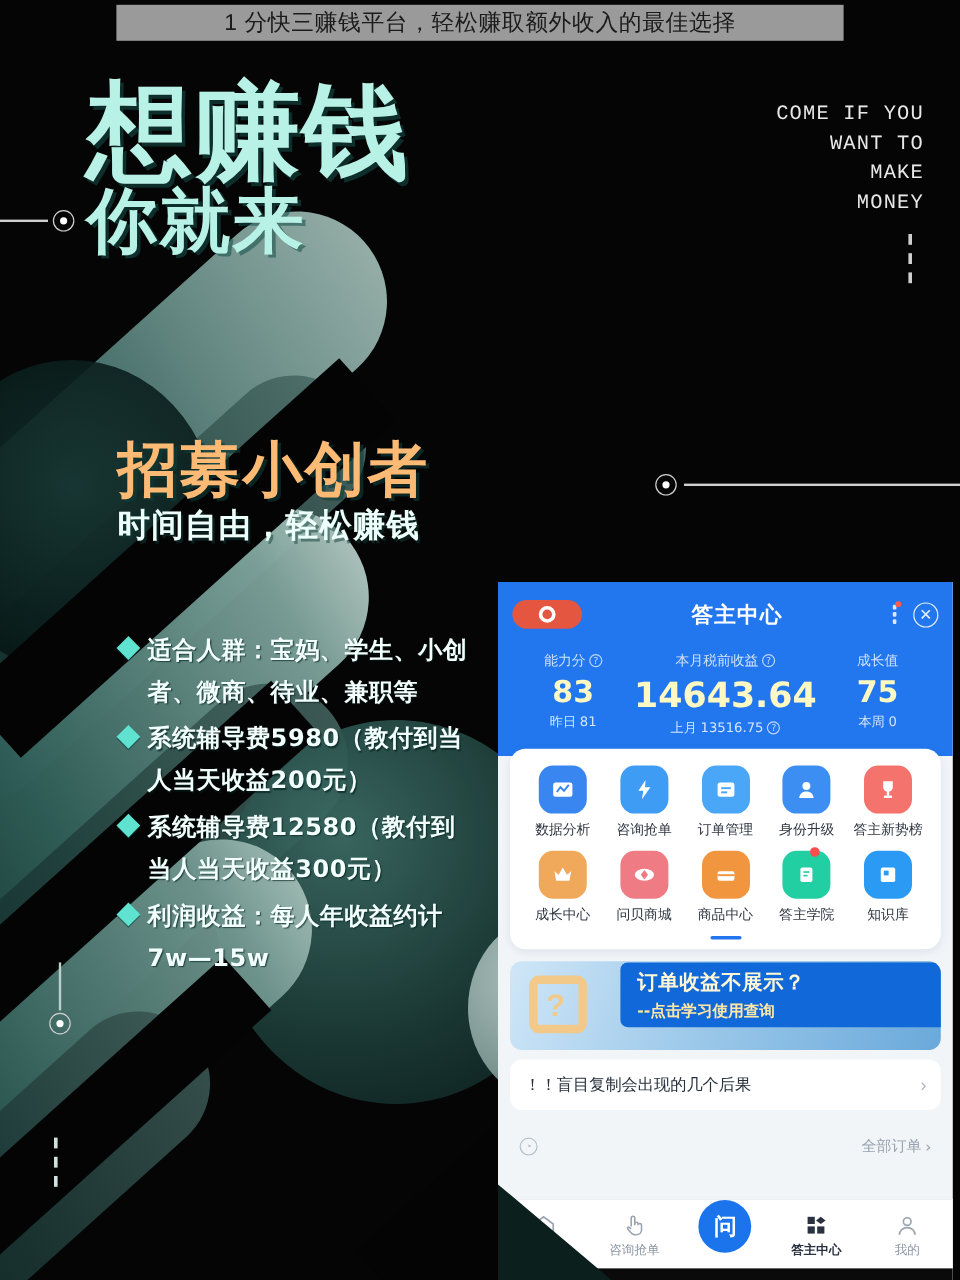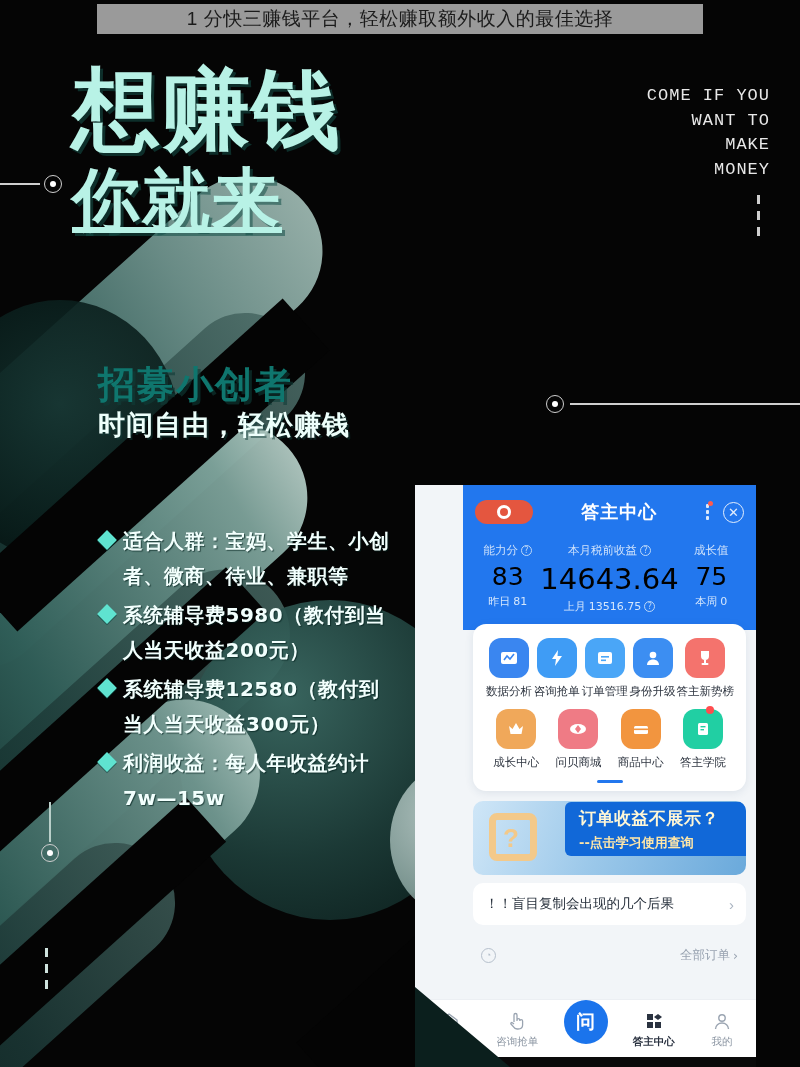--- a/index.html
+++ b/index.html
@@ -56,34 +56,34 @@
 
   
   .headline{ position:absolute; left:72px; top:66px; z-index:20; }
   .headline .l1, .headline .l2{
     font-family:"DejaVu Sans","Liberation Sans",sans-serif;
     font-weight:bold; color:#b8f2e6; line-height:1;
     text-shadow:3px 3px 0 rgba(20,80,72,.55);
     letter-spacing:2px;
   }
   .headline .l1{ font-size:88px; }
-  .headline .l2{ font-size:68px; margin-top:12px;text-decoration:underline; }
+  .headline .l2{ font-size:59px; margin-top:0; }
 
   
   .eng{ position:absolute; right:30px; top:84px; z-index:20; text-align:right;
         color:#e8e8e8; font-size:17px; line-height:1.45; letter-spacing:1px;
         font-family:Liberation Mono, monospace;}
   .dashes{ position:absolute; right:40px; top:195px; z-index:20; }
   .dashes i{ display:block; width:3px; height:9px; background:#cfcfcf; margin-bottom:7px; }
 
   
   .sub{ position:absolute; left:98px; top:366px; z-index:25; }
   .sub .s1{
     font-family:"DejaVu Sans","Liberation Sans",sans-serif; font-weight:bold;
-    font-size:37px; color:#0f766e; letter-spacing:2px; line-height:1;
+    font-size:50px; color:#fdba74; letter-spacing:2px; line-height:1;
     text-shadow:3px 3px 0 rgba(15,60,55,.6);
   }
   .sub .s2{
     margin-top:4px; font-family:"DejaVu Sans","Liberation Sans",sans-serif; font-weight:bold;
     font-size:27px; color:#edfffb; letter-spacing:1px;
     text-shadow:2px 2px 0 rgba(15,60,55,.5);
   }
 
   
   .bullets{ position:absolute; left:100px; top:524px; width:292px; z-index:25; }
@@ -106,22 +106,22 @@
   .m1 .line-h{ left:-60px; top:8px; width:56px; }
   .m2{ left:546px; top:395px; }
   .m2 .line-h{ left:24px; top:8px; width:256px; }
   .m3{ left:41px; top:844px; }
   .m3 .line-v{ left:8px; top:-42px; height:40px; }
 
   .dashes2{ position:absolute; left:45px; top:948px; z-index:30; }
   .dashes2 i{ display:block; width:3px; height:9px; background:#cfe3de; margin-bottom:7px; }
 
   
-  .app{ position:absolute; left:415px; top:485px; width:341px; height:582px;
-        overflow:hidden; z-index:40; background:#f2f5f8;padding-left:48px; }
+  .app{ position:absolute; left:415px; top:485px; width:379px; height:582px;
+        overflow:hidden; z-index:40; background:#f2f5f8; }
   .app-head{ background:#2277ee; padding:10px 12px 16px; position:relative; }
   .app-bar{ display:flex; align-items:center; justify-content:space-between; height:34px; }
   .rec-pill{ width:58px; height:24px; border-radius:12px; background:#e4563f;
              display:flex; align-items:center; justify-content:center; }
   .rec-dot{ width:14px; height:14px; border-radius:50%; border:3px solid #fff; }
   .app-title{ font-size:18px; color:#fff; font-weight:bold; letter-spacing:1px;
               font-family:"DejaVu Sans","Liberation Sans",sans-serif; }
   .app-actions{ display:flex; align-items:center; gap:14px; }
   .kebab{ display:flex; flex-direction:column; gap:2.5px; align-items:center; position:relative; }
   .kebab i{ width:3.5px; height:3.5px; background:#dce9fb; border-radius:1px; }
@@ -131,21 +131,21 @@
             color:#e3eefd; font-size:13px; display:flex; align-items:center; justify-content:center;
             font-family:"Liberation Sans",sans-serif; }
 
   .stats{ display:flex; margin-top:14px; }
   .stat{ flex:1; text-align:center; color:#cfe2fb; }
   .stat.mid{ flex:1.35; }
   .stat .lab{ font-size:11.5px; display:flex; align-items:center; justify-content:center; gap:3px;
               font-family:"DejaVu Sans","Liberation Sans",sans-serif; }
   .qm{ width:11px; height:11px; border-radius:50%; border:1px solid #bcd8f8; font-size:8px;
        line-height:9px; text-align:center; color:#bcd8f8; }
-  .stat .val{ font-size:25px; font-weight:normal; color:#000000; margin:4px 0 3px;
+  .stat .val{ font-size:25px; font-weight:bold; color:#fef9c3; margin:4px 0 3px;
               font-family:"DejaVu Sans","Liberation Sans",sans-serif; }
   .stat.mid .val{ font-size:29px; }
   .stat .sub2{ font-size:11px; color:#d4e6fc; display:flex; align-items:center;
                justify-content:center; gap:3px;
                font-family:"DejaVu Sans","Liberation Sans",sans-serif; }
 
   .card{ background:#fff; border-radius:13px; margin:-6px 10px 0; padding:14px 6px 8px;
          position:relative; z-index:3; box-shadow:0 2px 8px rgba(40,70,110,.10); }
   .grid{ display:flex; justify-content:space-between; padding:0 6px; margin-bottom:10px; }
   .cell{ width:64px; text-align:center; position:relative; }
@@ -425,20 +425,29 @@
         <div class="ic" style="background:#21cfa3">
           <span class="badge"></span>
           <svg width="20" height="20" viewBox="0 0 20 20">
               <rect x="5" y="4" width="10" height="12" rx="1.5" fill="#fff"></rect>
               <rect x="7.5" y="7" width="5" height="1.4" fill="#21cfa3"></rect>
               <rect x="7.5" y="10" width="3.5" height="1.4" fill="#21cfa3"></rect>
             </svg>
         </div>
         <div class="cl">答主学院</div>
       </div>
+      <div class="cell">
+        <div class="ic" style="background:#2b9af4">
+          <svg width="20" height="20" viewBox="0 0 20 20">
+              <rect x="4" y="4" width="12" height="12" rx="1.5" fill="#fff"></rect>
+              <rect x="6.5" y="6.5" width="4" height="4" fill="#2b9af4"></rect>
+            </svg>
+        </div>
+        <div class="cl">知识库</div>
+      </div>
     </div>
     <div class="pager"></div>
   </div>
 
   <div class="promo">
     <div class="qbox"></div>
     <div class="qmark">?</div>
     <div class="strip">
       <div class="p1">订单收益不展示？</div>
       <div class="p2">--点击学习使用查询</div>

